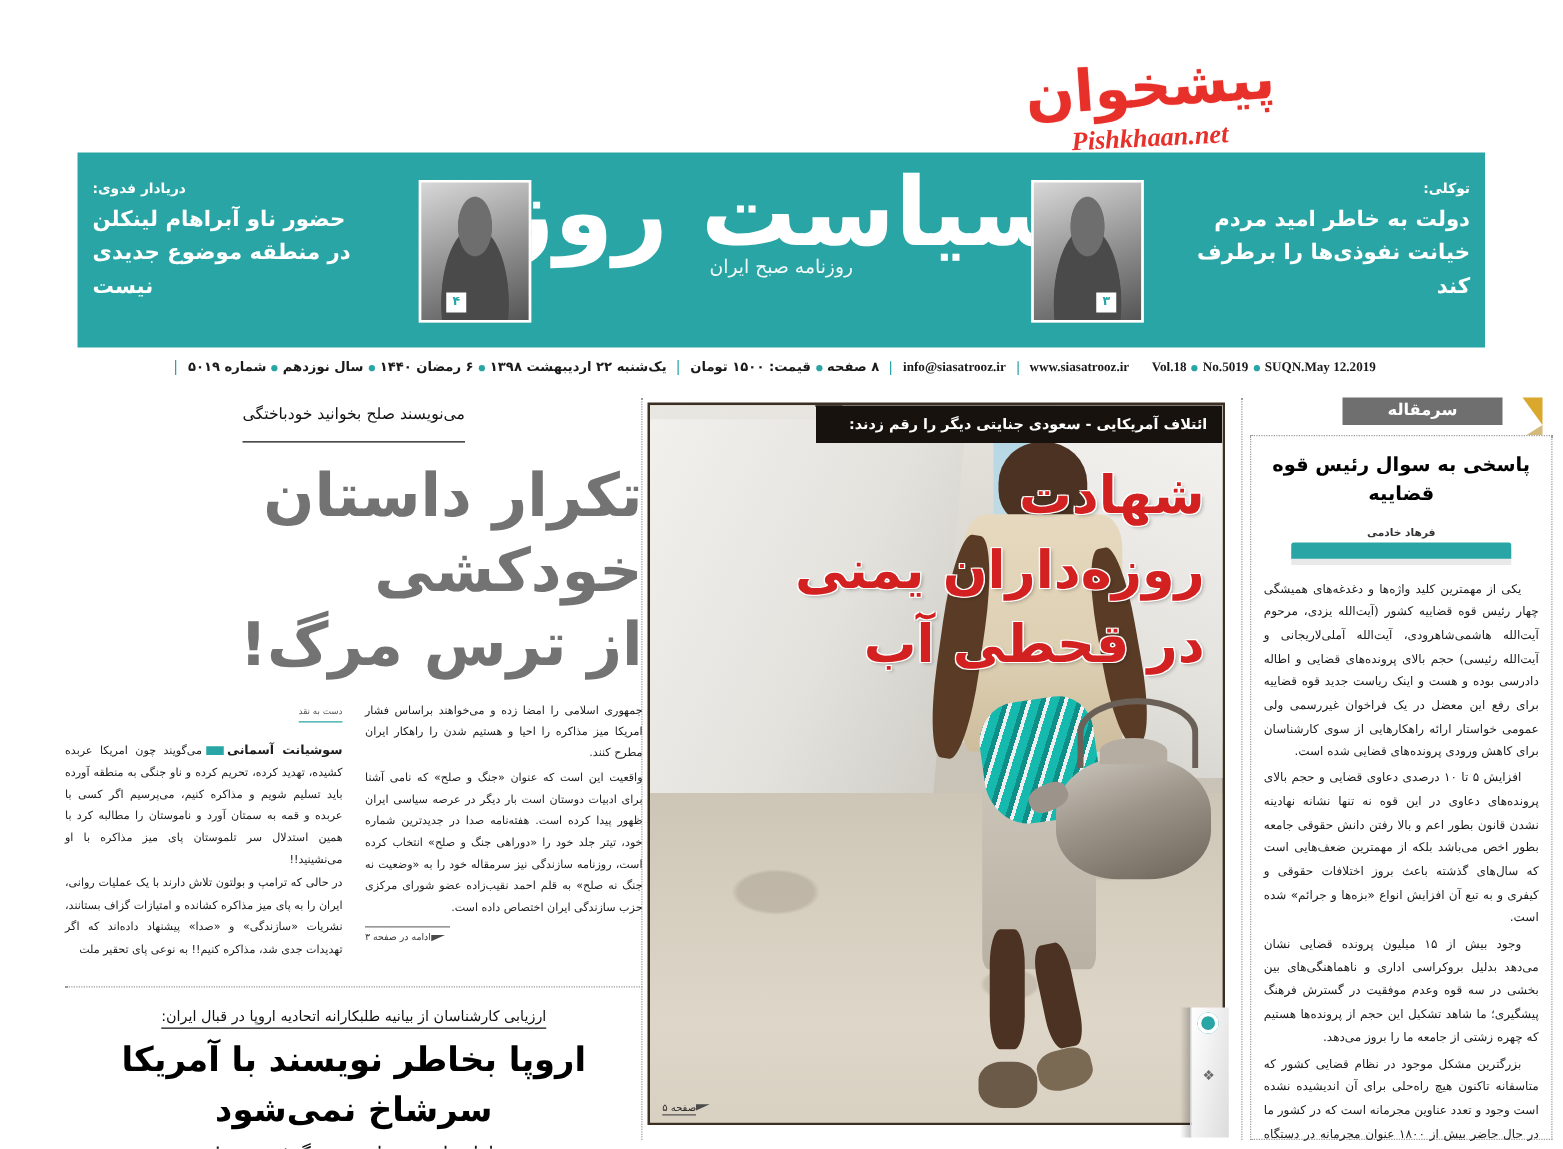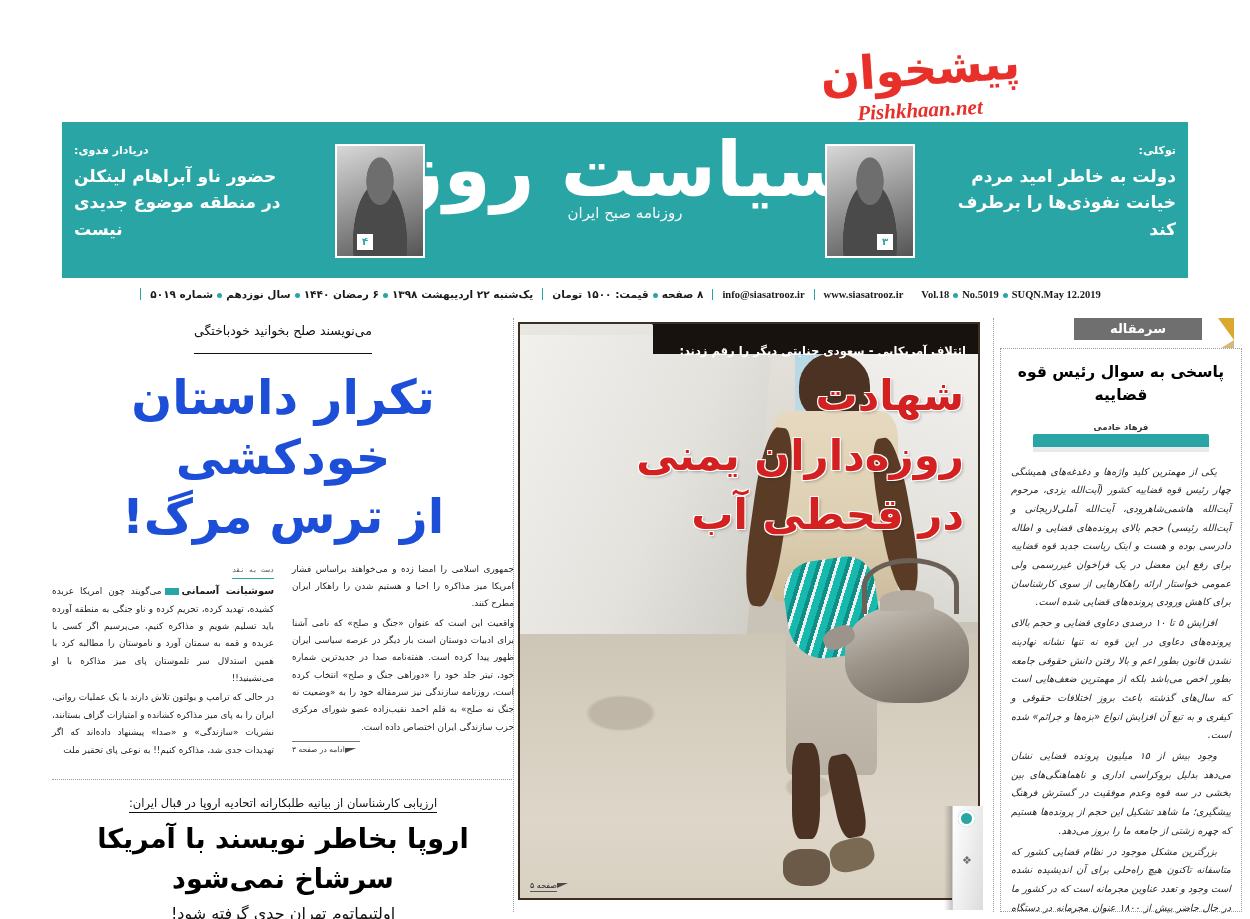--- a/index.html
+++ b/index.html
@@ -124,41 +124,41 @@
     font-size:8.5px;text-align:center;color:#333;margin-bottom:2px;font-weight:bold;
   }
   .edit-rule{
     height:13px;background:#2aa5a5;margin:0 22px 4px 22px;border-radius:2px 2px 0 0;
     box-shadow:0 5px 0 0 #e9e9e9;
   }
   .edit-body{
     font-size:9.6px;line-height:1.95;text-align:justify;color:#1c1c1c;
     margin-top:16px;
   }
-  .edit-body p{margin:0 0 2px 0;text-indent:14px;font-style:italic;}
+  .edit-body p{margin:0 0 2px 0;text-indent:14px;}
 
   
   .kicker-rule{
     text-align:center;font-size:12.5px;color:#111;
     border-bottom:1.5px solid #111;display:inline-block;
     padding-bottom:15px;
   }
   .kicker-wrap{text-align:center;}
   .main-head{
-    text-align:center;font-size:48px;font-weight:bold;line-height:1.24;
-    color:#1d4ed8;margin:14px 0 10px 0;letter-spacing:-1px;
+    font-size:48px;font-weight:bold;line-height:1.24;
+    color:#737373;margin:14px 0 10px 0;letter-spacing:-1px;
   }
   .lead-cols{
     display:flex;flex-direction:row;gap:18px;margin-top:14px;
   }
   .lead-col{flex:1;font-size:8.9px;line-height:1.95;text-align:justify;color:#1c1c1c;}
   .lead-col p{margin:0 0 2px 0;}
   .naghd-tag{
     display:inline-block;font-size:7px;color:#555;border-bottom:1.5px solid #2aa5a5;
-    padding-bottom:1px;margin-bottom:2px;font-family:Liberation Mono, monospace;
+    padding-bottom:1px;margin-bottom:13px;
   }
   .bold-lead{font-weight:bold;font-size:10px;}
   .teal-chip{display:inline-block;width:14px;height:7px;background:#2aa5a5;
              vertical-align:middle;margin:0 3px;}
   .cont-note{
     font-size:7.5px;color:#333;border-top:1px solid #777;
     display:inline-block;padding-top:1px;float:left;margin-top:3px;
   }
   .arrow-ic{
     display:inline-block;width:0;height:0;
@@ -254,21 +254,21 @@
                border:5px solid #6a6057;border-bottom:none;border-radius:60% 60% 0 0;}
   .cloth{
     position:absolute;right:22%;top:41%;width:20%;height:17%;
     background:repeating-linear-gradient(115deg,#16b9ad 0 7px,#0e8e86 7px 11px,#f0f0f0 11px 14px);
     border-radius:34% 30% 40% 38%;transform:rotate(-8deg);
   }
 
   .ph-kicker{
     position:absolute;right:0;top:0;height:30px;max-width:86%;
     background:#17120d;color:#fff;font-size:11.5px;font-weight:bold;
-    line-height:30px;padding:12px 12px 0 26px;box-sizing:border-box;
+    line-height:30px;padding:0 12px 0 26px;box-sizing:border-box;
     white-space:nowrap;
   }
   .ph-kicker:after{
     content:"";position:absolute;left:-1px;top:0;width:0;height:0;
     border-top:30px solid #17120d;border-left:22px solid transparent;
   }
   .ph-head{
     position:absolute;right:14px;top:42px;width:74%;
     color:#d32020;font-size:42px;font-weight:bold;line-height:1.42;
     text-align:right;

